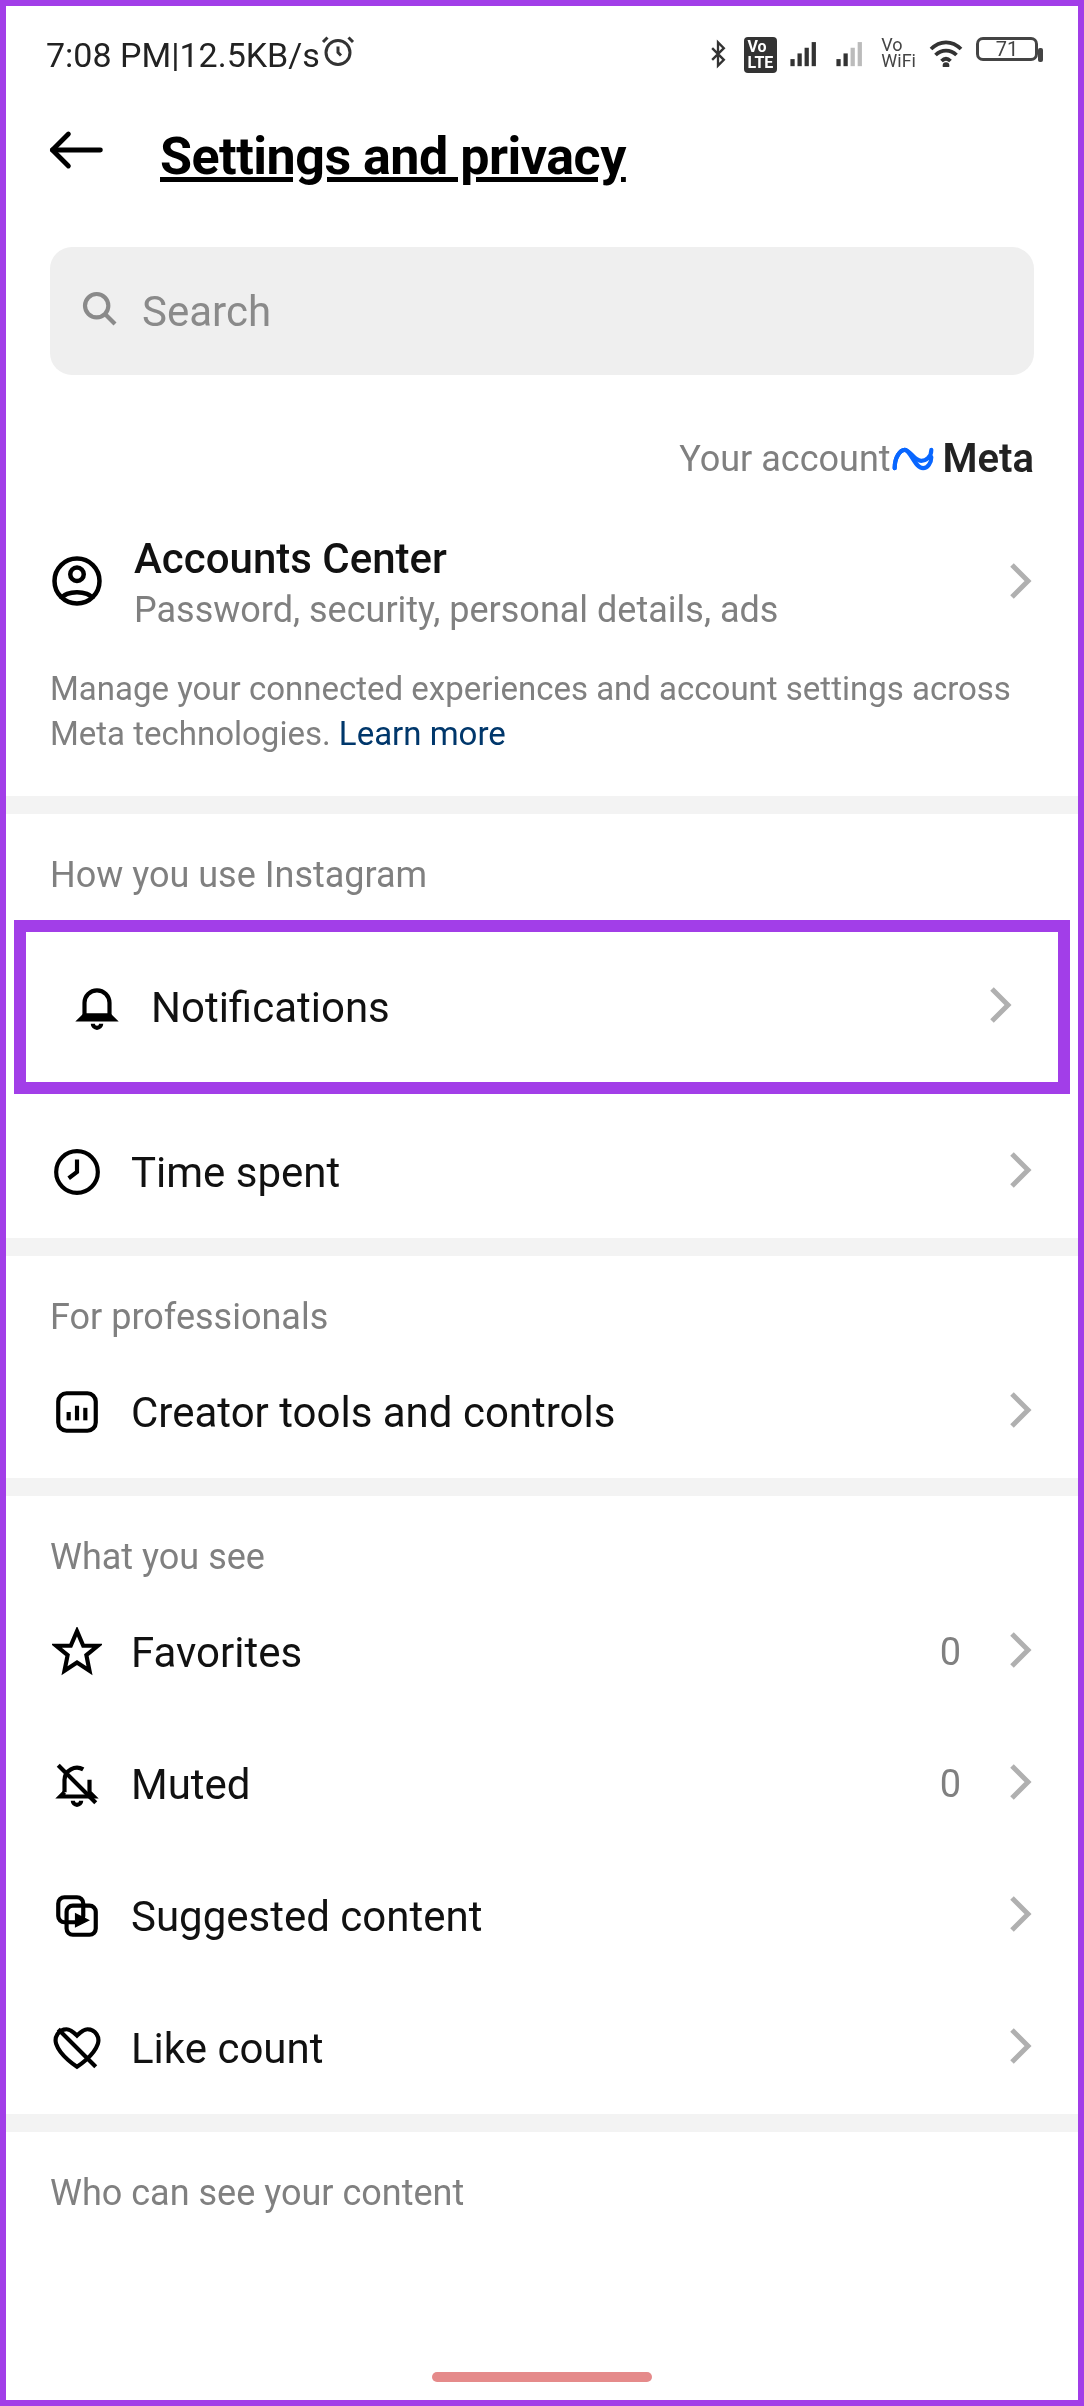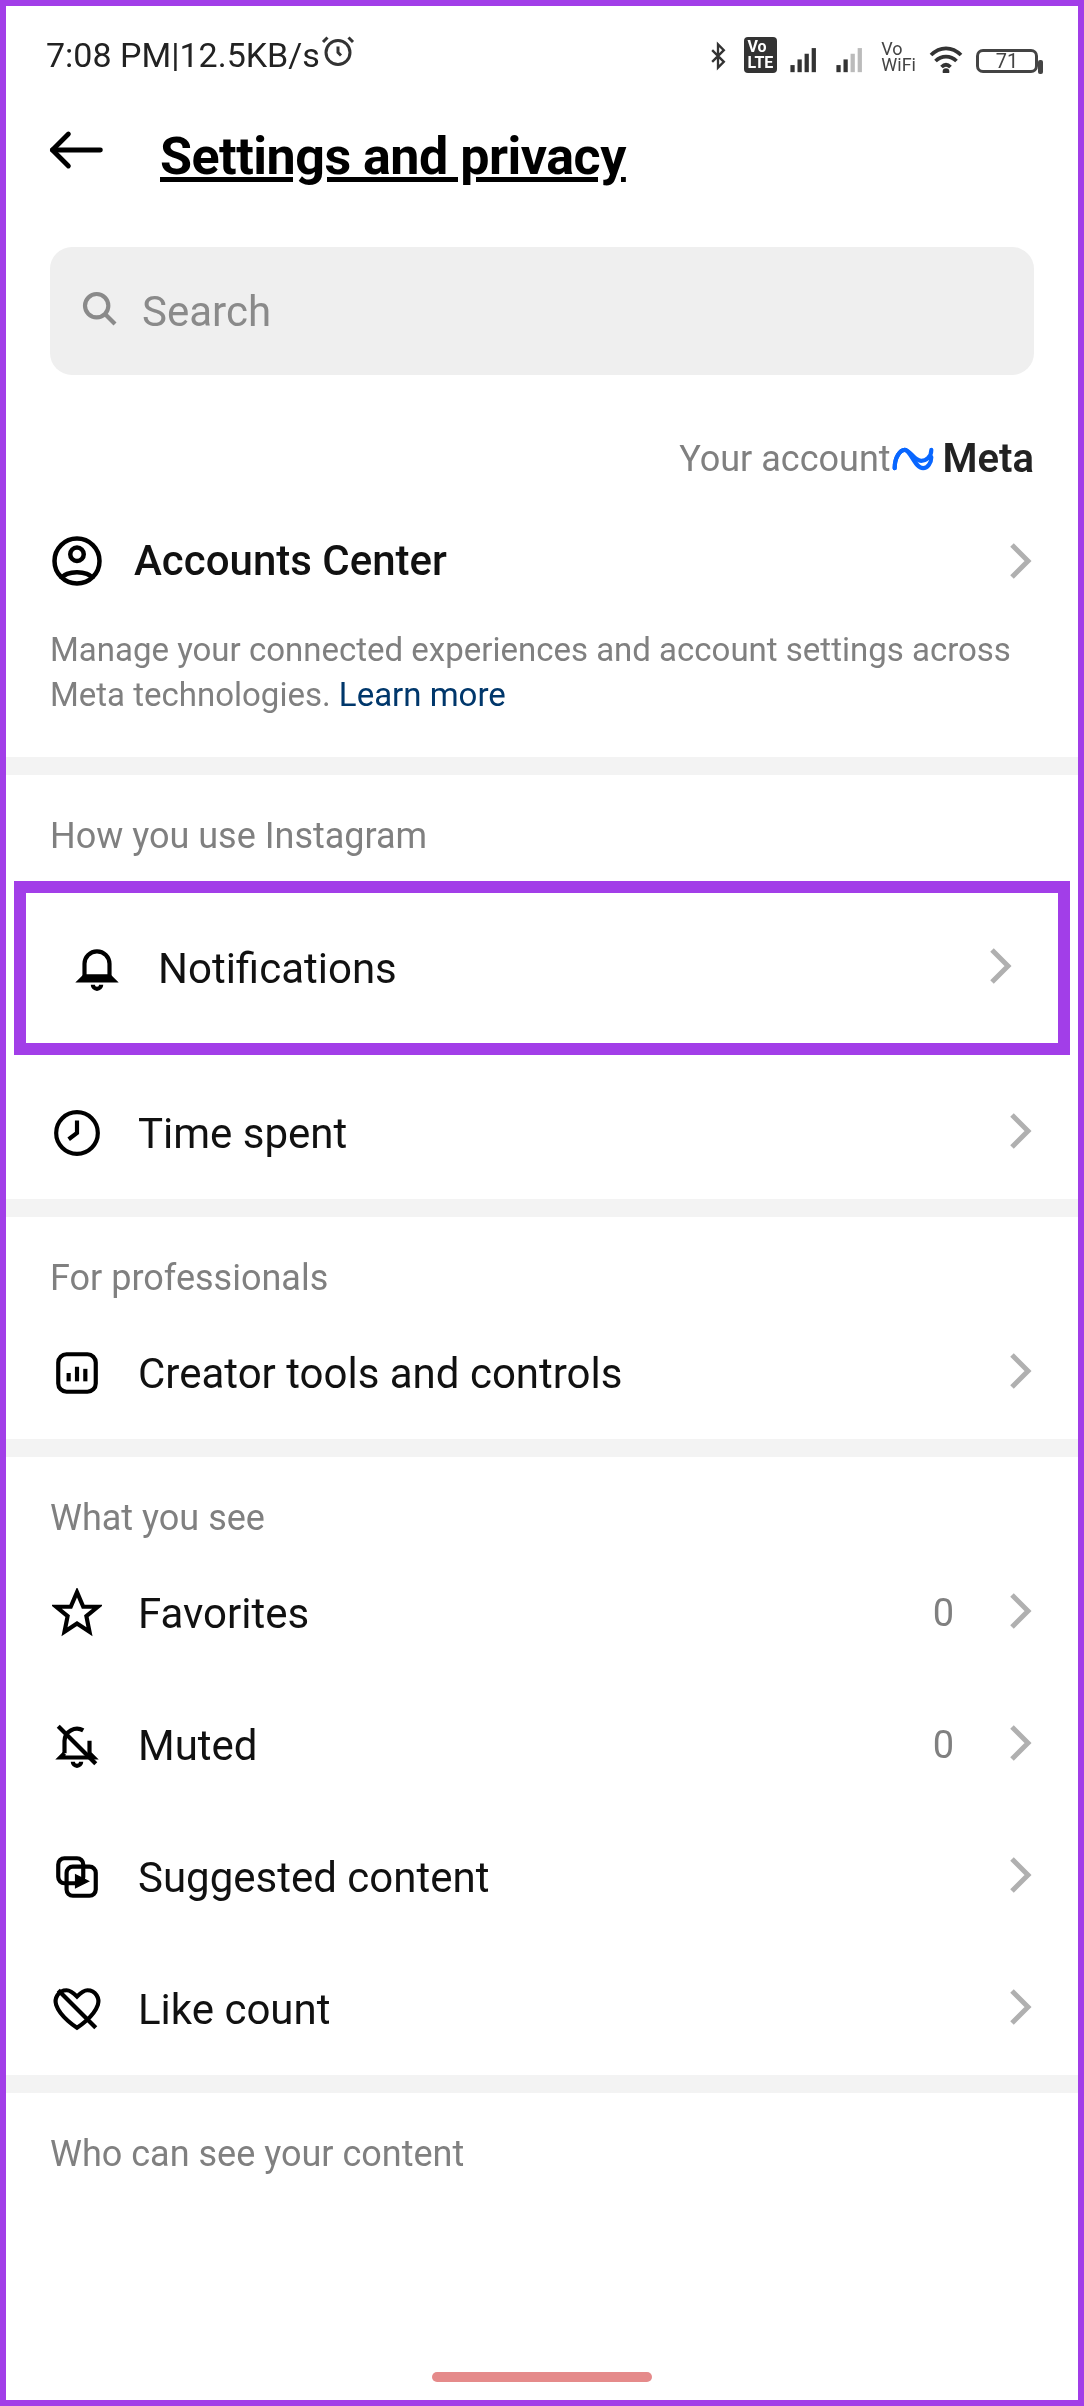--- a/index.html
+++ b/index.html
@@ -1,20 +1,20 @@
 <!DOCTYPE html>
 <html><head>
 <meta charset="utf-8">
 <style>
   * { box-sizing: border-box; margin: 0; padding:0; }
   html, body { width: 1084px; height: 2406px; font-family: -apple-system, BlinkMacSystemFont, "Segoe UI", Roboto, Helvetica, Arial, sans-serif; background:#fff; color:#000; }
   .frame { width:1084px; height:2406px; border:6px solid #a23ee8; position:relative; background:#fff; overflow:hidden; }
   .statusbar { display:flex; justify-content:space-between; align-items:center; padding: 18px 40px 10px 40px; height:90px; }
   .status-left { display:flex; align-items:center; gap:0; font-size:34px; color:#222; }
-  .status-right { display:flex; align-items:flex-end; gap:12px; }
+  .status-right { display:flex; align-items:flex-start; gap:12px; }
   .status-right svg { display:block; }
   .volte-badge { background:#333; color:#fff; font-size:16px; font-weight:700; padding:2px 4px; border-radius:4px; line-height:1; }
   .vowifi { font-size:18px; line-height:0.9; color:#444; text-align:left; }
   .battery-wrap { display:flex; align-items:center; }
   .battery { width:62px; height:24px; border:3px solid #444; border-radius:7px; position:relative; display:flex; align-items:center; justify-content:center; font-size:20px; color:#444;}
   .battery:after{content:""; position:absolute; right:-8px; top:8px; width:5px; height:14px; background:#444; border-radius:2px;}
   
   .header { display:flex; align-items:flex-start; gap:50px; padding: 30px 40px 60px 40px; text-decoration: underline; }
   .page-title { font-size:52px; font-weight:700; letter-spacing:-0.5px; }
   
@@ -31,21 +31,21 @@
   .ac-sub { font-size:36px; color:#808080; }
   .chev { color:#b0b0b0; }
   
   .info-para { padding: 36px 44px 40px 44px; font-size:33px; color:#808080; line-height:1.35; }
   .info-para a { color:#00376b; text-decoration:none; }
   
   .divider-gap { height:18px; background:#f3f3f3; }
   
   .section-title { font-size:36px; color:#808080; padding:40px 44px 8px 44px; }
   
-  .row { display:flex; align-items:center; padding:0 44px; height:132px; gap:34px; background:#fff;}
+  .row { display:flex; align-items:center; padding:0 44px; height:132px; gap:27px; background:#fff;}
   .row-icon { width:54px; display:flex; justify-content:center; }
   .row-label { flex:1; font-size:42px; color:#111; }
   .row-count { font-size:38px; color:#808080; margin-right:18px;}
   
   .highlight-wrap { border:12px solid #a23ee8; margin:16px 8px 12px 8px; }
   .highlight-wrap .row { height:150px; }
   
   .home-indicator { position:absolute; bottom:18px; left:50%; transform:translateX(-50%); width:220px; height:10px; border-radius:6px; background:#e58a8a; }
 </style>
 </head>
@@ -141,20 +141,21 @@
   <div class="ac-row">
     <span>
       <svg width="54" height="54" viewBox="0 0 24 24" fill="none" stroke="#000" stroke-width="2">
           <circle cx="12" cy="12" r="10"></circle>
           <circle cx="12" cy="9" r="3"></circle>
           <path d="M5 20c1.5-4 12.5-4 14 0"></path>
         </svg>
     </span>
     <div class="ac-texts">
       <div class="ac-title">Accounts Center</div>
+      <div class="ac-sub">Password, security, personal details, ads</div>
     </div>
     <span class="chev">
       <svg width="28" height="40" viewBox="0 0 12 20" fill="none" stroke="#b0b0b0" stroke-width="2.5">
           <path d="M2 2l8 8-8 8"></path>
         </svg>
     </span>
   </div>
 
   <div class="info-para">
     <span>Manage your connected experiences and account settings across Meta technologies. </span><a href="#">Learn more</a>

